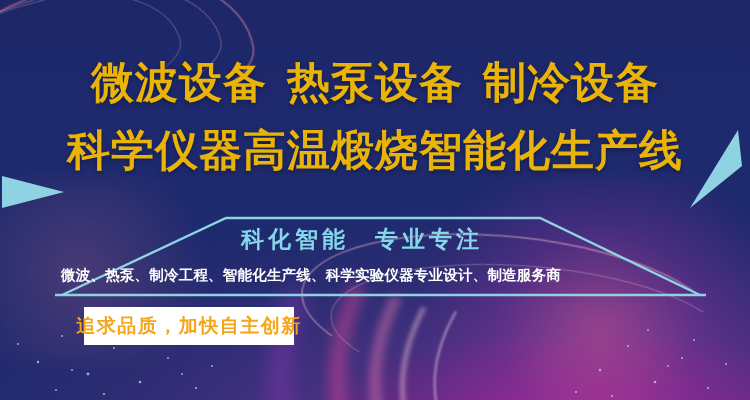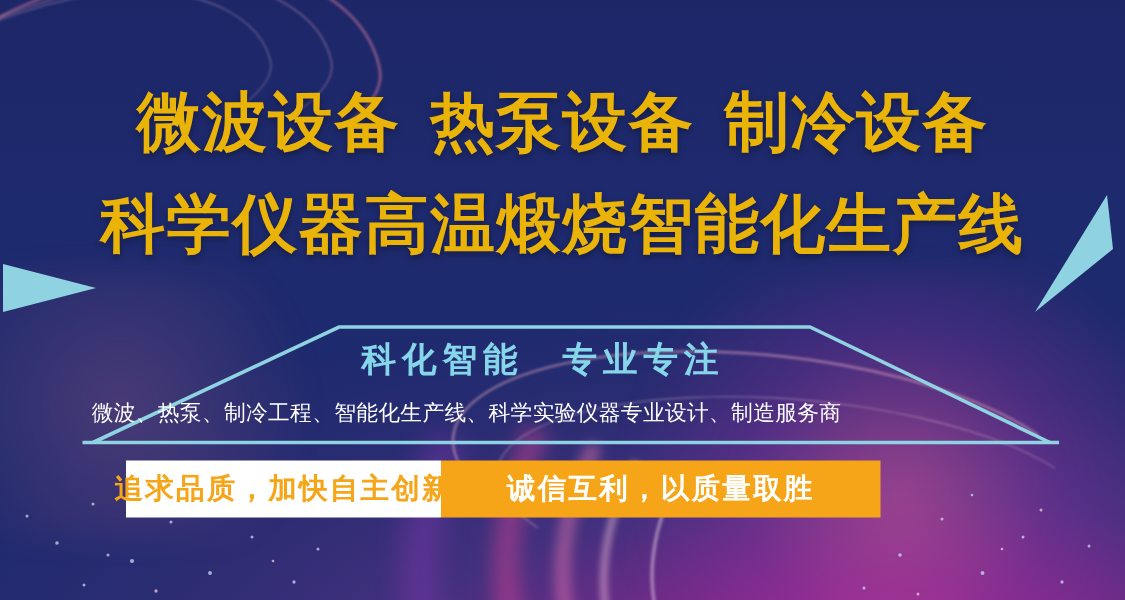--- a/index.html
+++ b/index.html
@@ -94,21 +94,21 @@
 
   
   .tagline{
     position:absolute;left:0;top:224px;width:724px;text-align:center;
     color:#86d6ea;font-size:23px;font-weight:700;letter-spacing:4px;
     white-space:nowrap;
   }
   .tagline .tgap{display:inline-block;width:26px;}
   .subline{
     position:absolute;left:0;top:266px;width:622px;text-align:center;
-    color:#ffffff;font-size:14.5px;font-weight:400;letter-spacing:.2px;
+    color:#ffffff;font-size:14.5px;font-weight:700;letter-spacing:.2px;
     white-space:nowrap;
   }
 
   
   .slogan-row{position:absolute;left:84px;top:307px;display:flex;height:38px;}
   .slogan-white{
     background:#ffffff;color:#f5a517;
     display:flex;align-items:center;justify-content:center;
     font-size:19px;font-weight:700;letter-spacing:1.5px;
     padding:0 16px;white-space:nowrap;width:210px;box-sizing:border-box;
@@ -204,16 +204,15 @@
   </div>
 
   <div class="tagline">
     <span>科化智能</span><span class="tgap"></span><span>专业专注</span>
   </div>
 
   <div class="subline">微波、热泵、制冷工程、智能化生产线、科学实验仪器专业设计、制造服务商</div>
 
   <div class="slogan-row">
     <div class="slogan-white">追求品质，加快自主创新</div>
-    <div class="slogan-orange">诚信互利，以质量取胜</div>
   </div>
 
 </div>
 
 </body></html>

